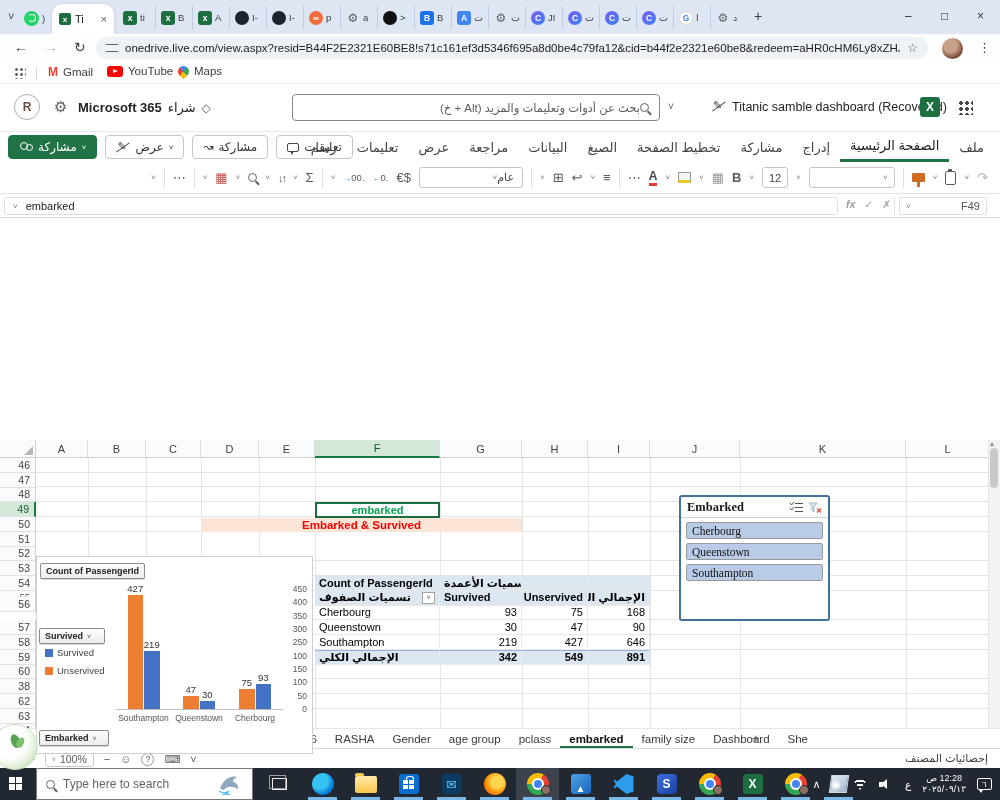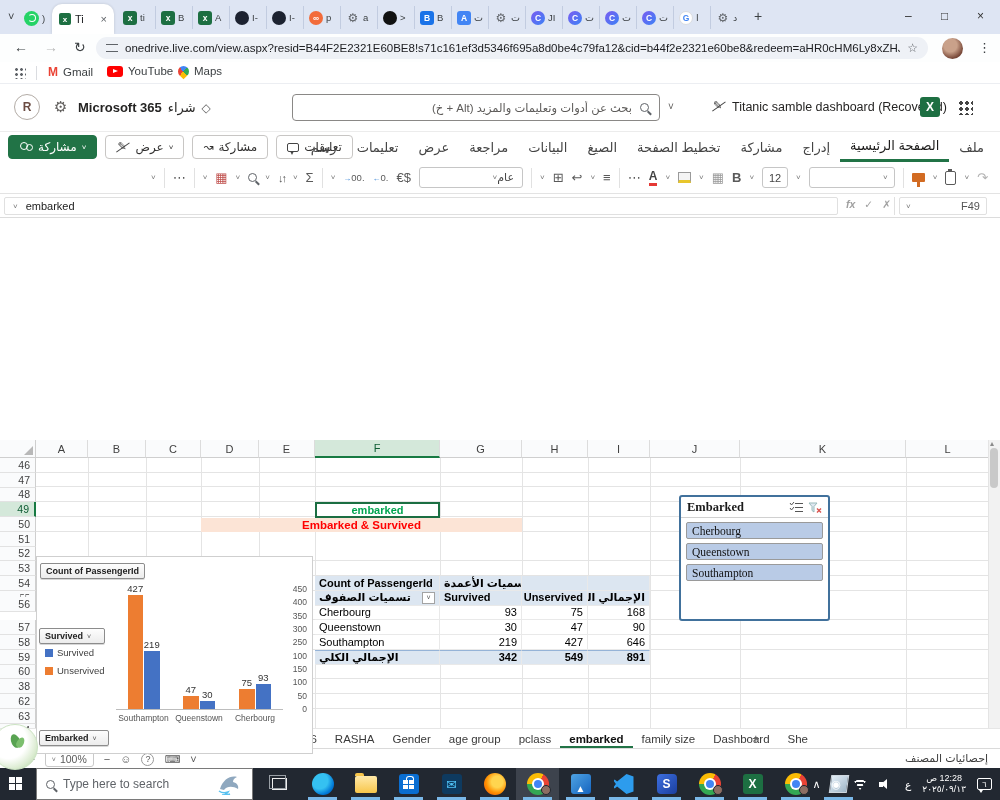--- a/index.html
+++ b/index.html
@@ -51,21 +51,21 @@
 .yt{width:16px;height:11px;background:#f00;border-radius:3px;position:relative}
 .yt::after{content:"";position:absolute;left:6px;top:3px;border-left:5px solid #fff;border-top:2.7px solid transparent;border-bottom:2.7px solid transparent}
 .mapspin{width:11px;height:11px;background:conic-gradient(#4285f4 0 25%,#34a853 0 50%,#fbbc05 0 75%,#ea4335 0);border-radius:50% 50% 50% 0;transform:rotate(-45deg)}
 
 #xheader{position:absolute;left:0;top:84px;width:1000px;height:48px;background:#fff;border-bottom:1px solid #ececec}
 #acct-avatar{position:absolute;left:14px;top:10px;width:26px;height:26px;border-radius:50%;border:1.6px solid #b3aca6;color:#6b4c43;font-size:12px;font-weight:bold;display:flex;align-items:center;justify-content:center}
 #hdr-gear{position:absolute;left:54px;top:14px;font-size:15px;color:#605e5c}
 #brandline{position:absolute;left:78px;top:16px;font-size:13px;color:#252423;display:flex;gap:6px;align-items:center}
 #brandline .brand{font-weight:bold}
 #brandline .diam{color:#666;font-size:12px}
-#osearch{position:absolute;left:292px;top:10px;width:368px;height:27px;border:1px solid #8a8886;border-radius:4px;display:flex;align-items:center;direction:rtl;padding:8px 10px;gap:8px}
+#osearch{position:absolute;left:292px;top:10px;width:368px;height:27px;border:1px solid #8a8886;border-radius:4px;display:flex;align-items:center;direction:rtl;padding:8px 10px;gap:0}
 #osearch .ph{font-size:11.5px;color:#5d5b59;white-space:nowrap;overflow:hidden}
 .mag{width:9px;height:9px;border:1.6px solid #5f6368;border-radius:50%;position:relative;flex:none}
 .mag::after{content:"";position:absolute;right:-3.5px;bottom:-3px;width:5px;height:1.7px;background:#5f6368;transform:rotate(45deg)}
 #osearch-chev{position:absolute;left:668px;top:17px;font-size:10px;color:#5d5b59}
 .pslash{position:relative;width:14px;height:14px;display:inline-block}
 .pslash::before{content:"✎";font-size:11px;color:#444;position:absolute;left:1px;top:0}
 .pslash::after{content:"";position:absolute;left:-1px;top:7px;width:16px;height:1.3px;background:#444;transform:rotate(-35deg)}
 #doc-pin{position:absolute;left:712px;top:15px}
 #doc-title{position:absolute;left:732px;top:16px;font-size:12.5px;color:#252423;white-space:nowrap}
 #hdr-xl{position:absolute;left:920px;top:13px}

